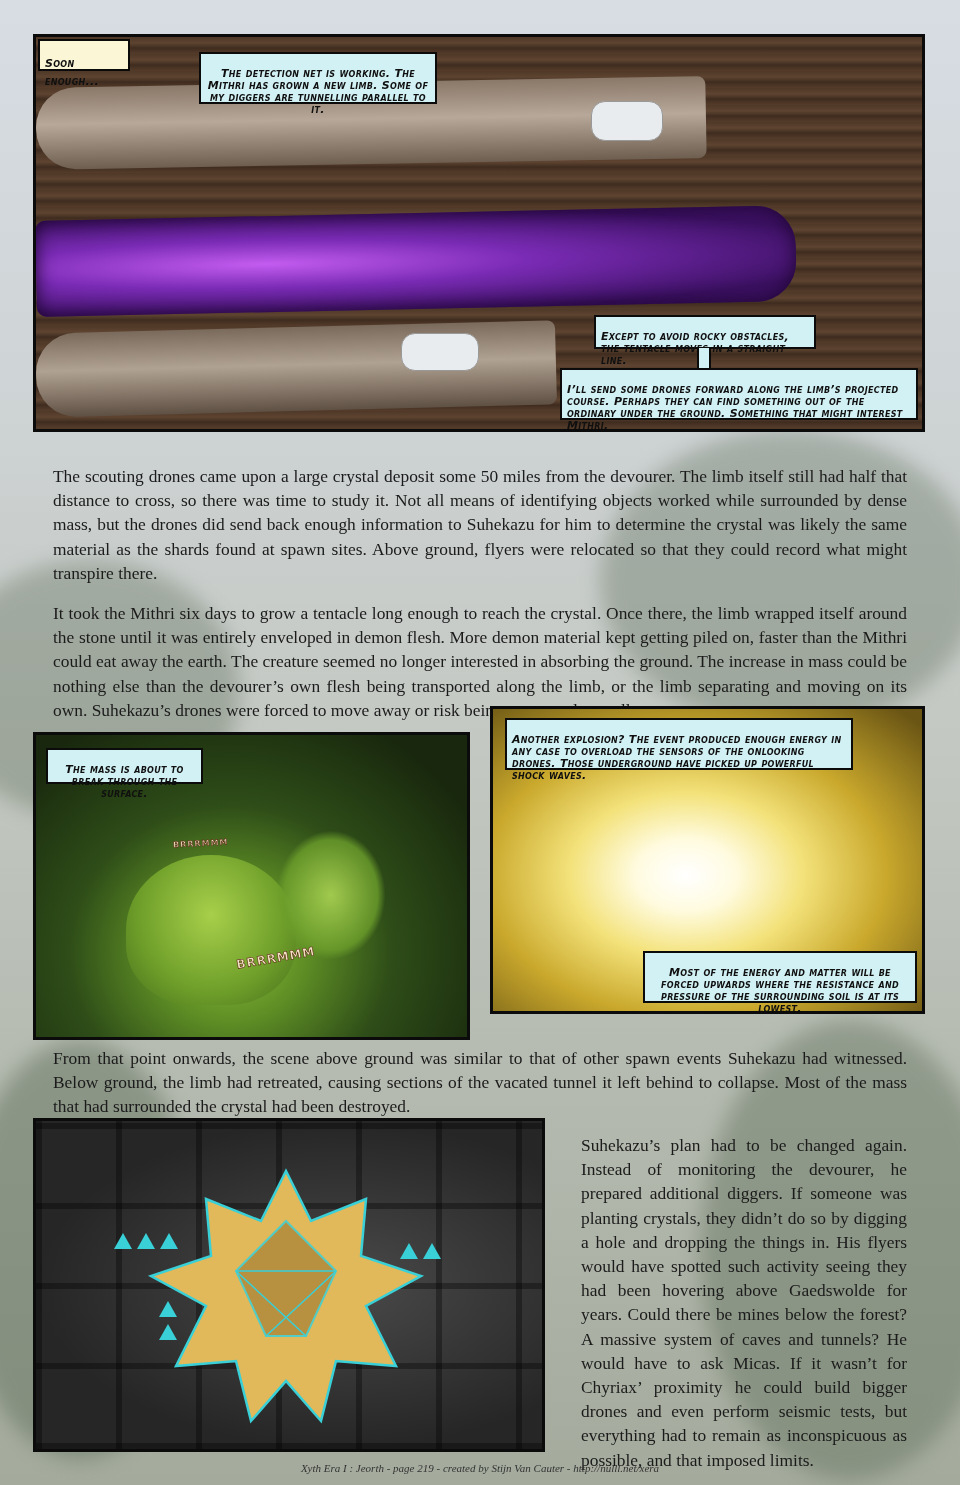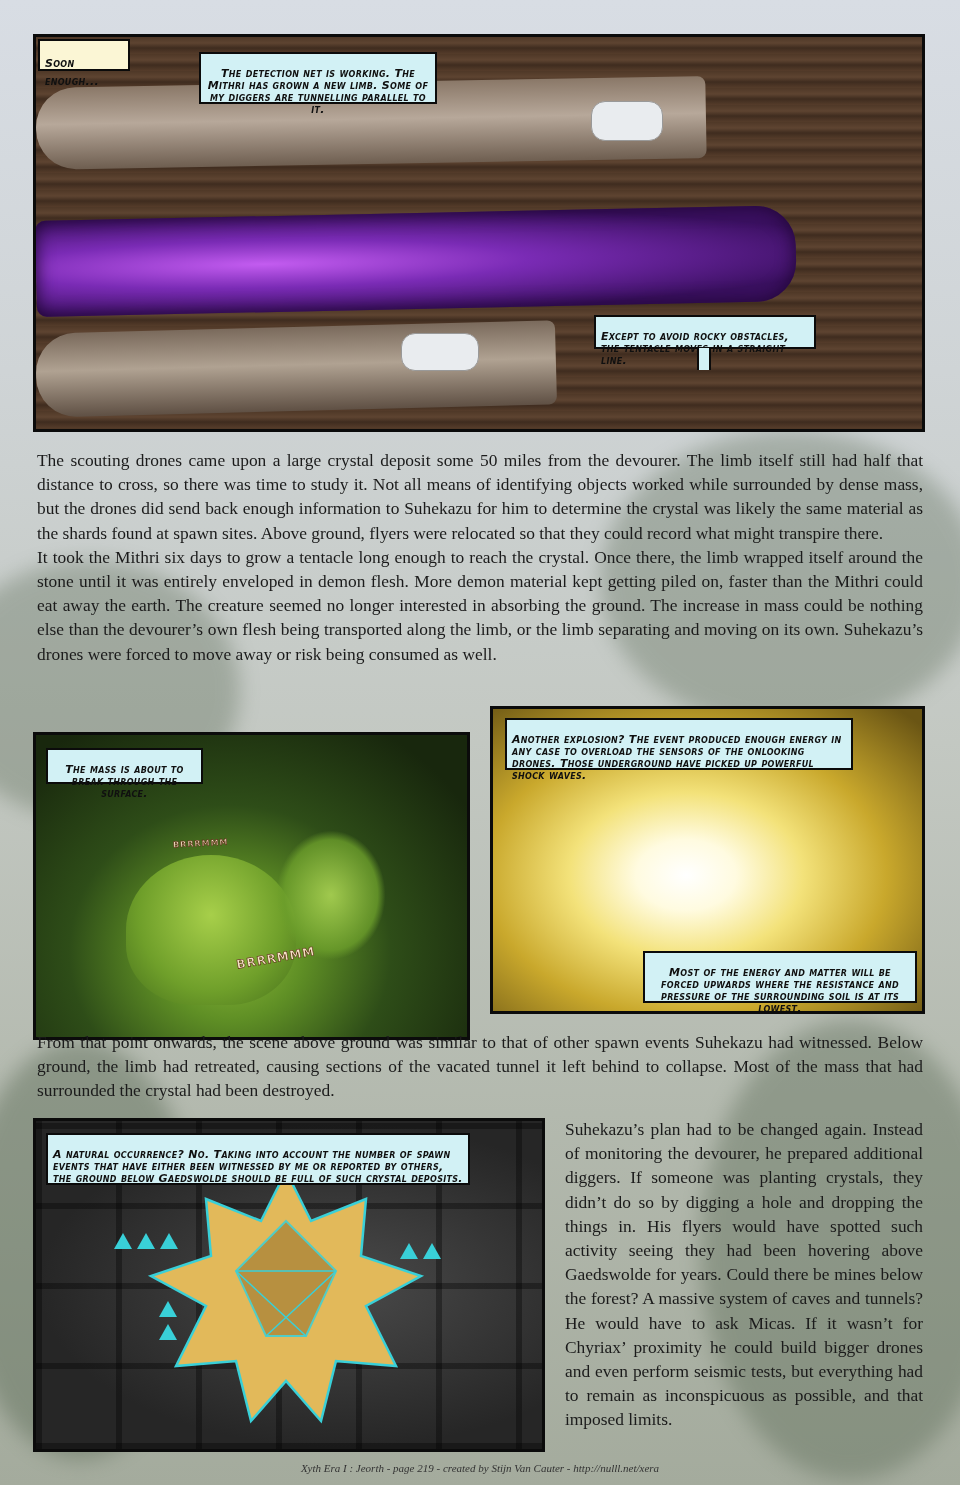--- a/index.html
+++ b/index.html
@@ -7,21 +7,21 @@
     background:linear-gradient(180deg,#d8dde4 0%,#cfd4d6 25%,#c3c8c2 50%,#b3b9ae 75%,#a4ab9d 100%);
     font-family:"Liberation Serif","DejaVu Serif",serif;color:#1b1b1b;}
   .bg-tree{position:absolute;border-radius:50%;filter:blur(10px);opacity:.35;background:#5a6a55;}
   .panel{position:absolute;border:3px solid #0b0b0b;box-sizing:border-box;overflow:hidden;}
   .cap{position:absolute;background:#d2f1f5;border:2px solid #0b0b0b;box-sizing:border-box;
     font-family:"DejaVu Sans",sans-serif;font-size:11px;font-weight:bold;font-style:italic;
     font-variant:small-caps;line-height:12px;letter-spacing:.3px;color:#101010;padding:14px 5px;text-align:center;}
   .cap.yellow{background:#fbf6d5;}
   .cap.left{text-align:left;}
   .prose{position:absolute;font-size:17.4px;line-height:24.2px;text-align:justify;margin:0;}
-  .prose p{margin:0;}
+  .prose p{margin:16px;}
   .sfx{position:absolute;font-family:"DejaVu Sans",sans-serif;font-weight:bold;font-size:10px;
     color:#f3e3c6;-webkit-text-stroke:0.6px #5a2a12;letter-spacing:1px;}
   .footer{position:absolute;left:0;width:960px;top:1462px;text-align:center;
     font-style:italic;font-size:11px;color:#333;}
   
   .tunnel{position:absolute;border-radius:40px 8px 8px 40px;}
   .drone{position:absolute;background:#e9ecef;border-radius:14px;border:1px solid #999;}
   .glyph{position:absolute;width:0;height:0;border-left:9px solid transparent;border-right:9px solid transparent;border-bottom:16px solid #39d0d8;}
 </style>
 </head>
@@ -36,20 +36,21 @@
   <div class="tunnel" style="left:0;top:45px;width:670px;height:82px;background:linear-gradient(180deg,#8a7868,#b7a89a 45%,#6e5e50);transform:rotate(-1deg);"></div>
   <div class="drone" style="left:555px;top:64px;width:70px;height:38px;"></div>
   <div class="tunnel" style="left:0;top:176px;width:760px;height:96px;border-radius:10px 40px 40px 10px;background:radial-gradient(ellipse at 30% 50%,#c35cf0 0%,#7a2bb5 35%,#3a1060 80%);box-shadow:inset 0 0 18px #1e0532;transform:rotate(-1.2deg);"></div>
   <div class="tunnel" style="left:0;top:290px;width:520px;height:84px;background:linear-gradient(180deg,#7a6a5c,#b0a292 45%,#5f5044);transform:rotate(-1.5deg);"></div>
   <div class="drone" style="left:365px;top:296px;width:76px;height:36px;"></div>
 
   <div class="cap yellow left" style="left:2px;top:2px;width:92px;height:24px;line-height:18px;">Soon enough...</div>
   <div class="cap" style="left:558px;top:278px;width:222px;height:34px;text-align:left;">Except to avoid rocky obstacles, the tentacle moves in a straight line.</div>
   <div class="cap" style="left:163px;top:15px;width:238px;height:52px;">The detection net is working. The Mithri has grown a new limb. Some of my diggers are tunnelling parallel to it.</div>
   <div style="position:absolute;left:661px;top:311px;width:10px;height:22px;background:#d2f1f5;border-left:2px solid #0b0b0b;border-right:2px solid #0b0b0b;"></div>
+  <div class="cap left" style="left:524px;top:331px;width:358px;height:52px;">I’ll send some drones forward along the limb’s projected course. Perhaps they can find something out of the ordinary under the ground. Something that might interest Mithri.</div>
 </div>
 
 <div class="prose" style="left:37px;top:448px;width:886px;">
   <p>The scouting drones came upon a large crystal deposit some 50 miles from the devourer. The limb itself still had half that distance to cross, so there was time to study it. Not all means of identifying objects worked while surrounded by dense mass, but the drones did send back enough information to Suhekazu for him to determine the crystal was likely the same material as the shards found at spawn sites. Above ground, flyers were relocated so that they could record what might transpire there.</p>
   <p>It took the Mithri six days to grow a tentacle long enough to reach the crystal. Once there, the limb wrapped itself around the stone until it was entirely enveloped in demon flesh. More demon material kept getting piled on, faster than the Mithri could eat away the earth. The creature seemed no longer interested in absorbing the ground. The increase in mass could be nothing else than the devourer’s own flesh being transported along the limb, or the limb separating and moving on its own. Suhekazu’s drones were forced to move away or risk being consumed as well.</p>
 </div>
 
 <div class="panel" style="left:33px;top:732px;width:437px;height:308px;background:radial-gradient(ellipse at 45% 72%,#8dbb3a 0%,#5f8f25 22%,#2e4d18 48%,#18270d 85%);">
   <div style="position:absolute;left:90px;top:120px;width:170px;height:150px;border-radius:50% 50% 40% 40%;background:radial-gradient(ellipse at 50% 40%,#a7cf4a,#6f9f2a 60%,#47701c);"></div>
   <div style="position:absolute;left:240px;top:95px;width:110px;height:130px;border-radius:40%;background:radial-gradient(#b7e05a,#6c9e2b 60%,transparent 70%);opacity:.8;"></div>
@@ -78,20 +79,19 @@
     <line x1="230" y1="215" x2="300" y2="150" stroke="#39d0d8" stroke-width="1.5"></line>
     <line x1="270" y1="215" x2="200" y2="150" stroke="#39d0d8" stroke-width="1.5"></line>
   </svg>
   <div class="glyph" style="left:78px;top:112px;"></div>
   <div class="glyph" style="left:101px;top:112px;"></div>
   <div class="glyph" style="left:124px;top:112px;"></div>
   <div class="glyph" style="left:364px;top:122px;"></div>
   <div class="glyph" style="left:387px;top:122px;"></div>
   <div class="glyph" style="left:123px;top:180px;"></div>
   <div class="glyph" style="left:123px;top:203px;"></div>
-  <div class="cap" style="left:10px;top:12px;width:424px;height:52px;text-align:left;">A natural occurrence? No. Taking into account the number of spawn events that have either been witnessed by me or reported by others, the ground below Gaedswolde should be full of such crystal deposits.</div>
 </div>
 
 <div class="prose" style="left:565px;top:1117px;width:358px;">
   <p>Suhekazu’s plan had to be changed again. Instead of monitoring the devourer, he prepared additional diggers. If someone was planting crystals, they didn’t do so by digging a hole and dropping the things in. His flyers would have spotted such activity seeing they had been hovering above Gaedswolde for years. Could there be mines below the forest? A massive system of caves and tunnels? He would have to ask Micas. If it wasn’t for Chyriax’ proximity he could build bigger drones and even perform seismic tests, but everything had to remain as inconspicuous as possible, and that imposed limits.</p>
 </div>
 
 <div class="footer">Xyth Era I : Jeorth - page 219 - created by Stijn Van Cauter - http://nulll.net/xera</div>
 
 </body></html>

